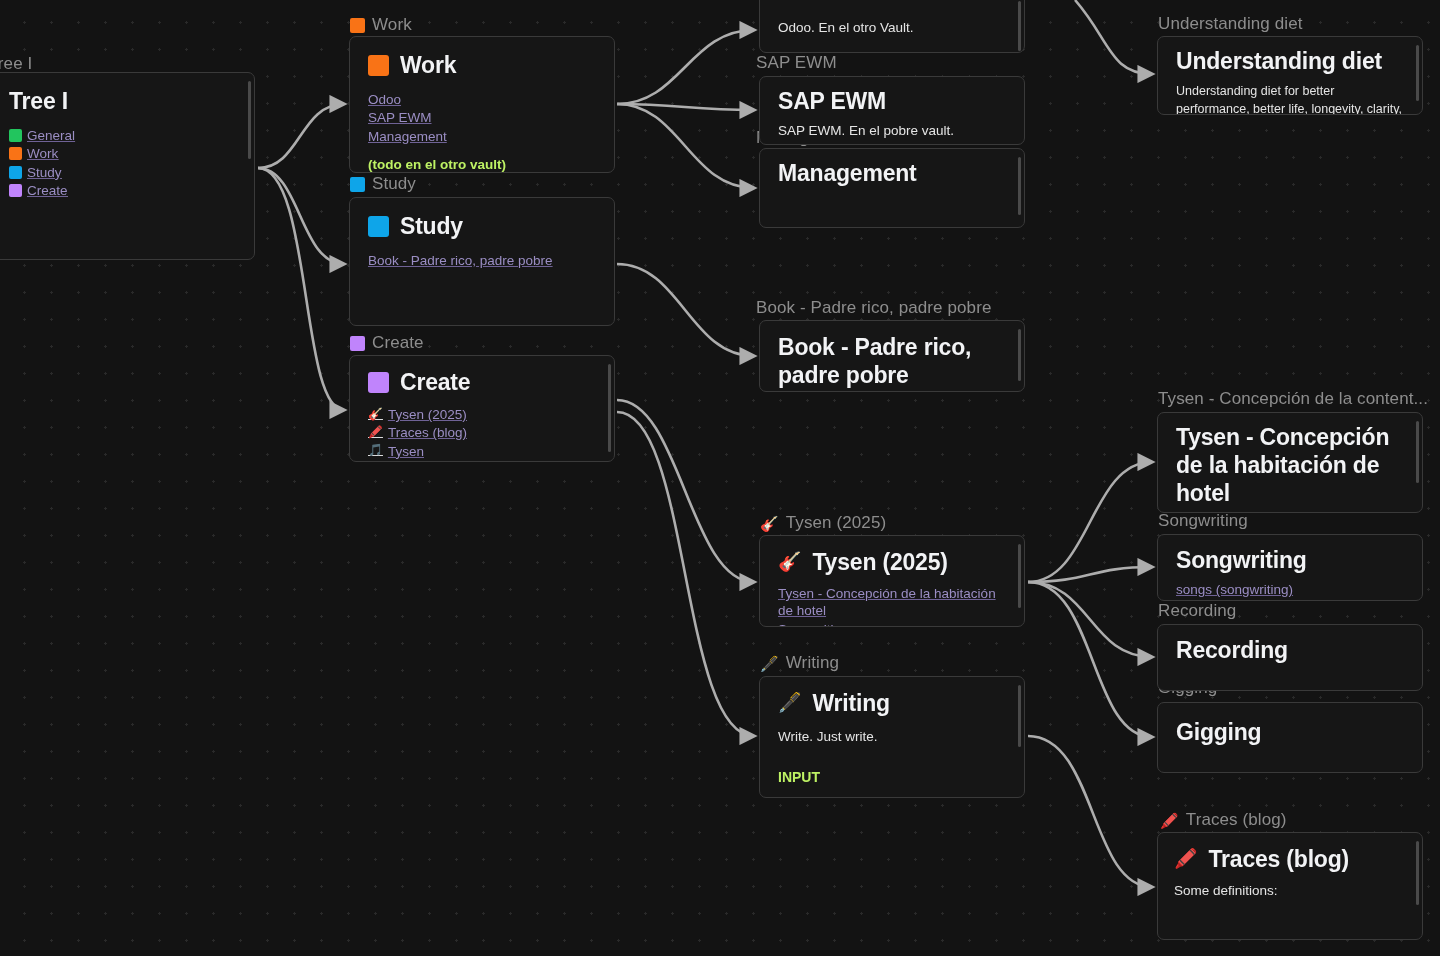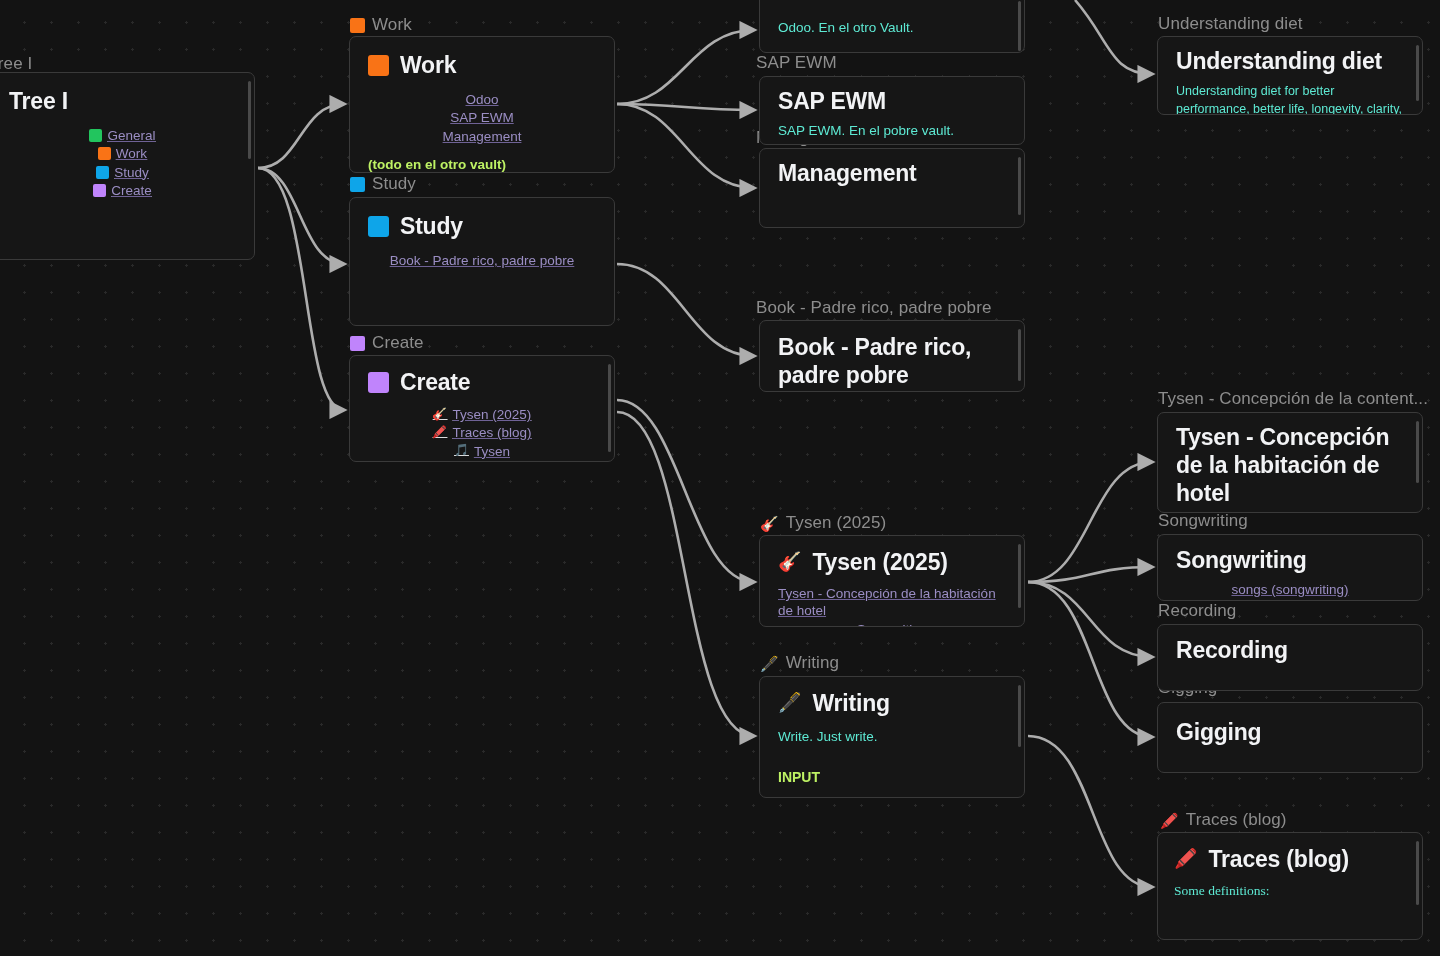--- a/index.html
+++ b/index.html
@@ -55,32 +55,32 @@
     letter-spacing:-.2px;
     display:flex;align-items:center;gap:11px;
   }
   .card h1.tight{margin-bottom:10px;}
   .card h1 .sw{width:21px;height:21px;border-radius:3px;flex:0 0 auto;}
   .card h1 .emo{font-size:19px;}
   .card p{
     margin:0 0 9px 0;
     font-size:13.5px;
     line-height:1.45;
-    color:#5eead4;
+    color:#e5e5e5;
   }
   .card p.strongish{font-weight:bold;color:#bef264;}
   .card a{
     color:#9b8ec4;
     text-decoration:underline;
     text-decoration-color:#6f6296;
     font-size:13.5px;
     line-height:1.28;
     display:inline-block;
   }
-  .linklist{display:flex;flex-direction:column;align-items:center;gap:1px;}
+  .linklist{display:flex;flex-direction:column;align-items:flex-start;gap:1px;}
   .linkrow{display:flex;align-items:center;gap:5px;font-size:13.5px;line-height:1.32;text-decoration:underline;}
   .linkrow .emo{font-size:12px;}
   .card ul{margin:4px 0 0 0;padding-left:20px;}
   .card li{font-size:13.5px;line-height:1.5;color:#d3d4d6;}
   .card li .emo{font-size:12px;}
   
   .scroller{
     position:absolute;right:3px;top:8px;width:3px;border-radius:3px;
     background:#4a4a4a;
   }
@@ -361,18 +361,18 @@
   <div class="node-label" style="left:1160px;top:810px;">
     <span class="emo">🖍️</span>
     <span>Traces (blog)</span>
   </div>
   <div class="card" style="left:1157px;top:832px;width:266px;height:108px;">
     <div class="inner" style="padding-top:12px;padding-left:16px;padding-right:14px;">
       <h1 class="tight" style="margin-bottom:8px;">
         <span class="emo">🖍️</span>
         <span>Traces (blog)</span>
       </h1>
-      <p style="margin-bottom:22px;font-family:Liberation Serif, serif;">Some definitions:</p>
+      <p style="margin-bottom:22px;">Some definitions:</p>
     </div>
     <div class="scroller" style="height:64px;"></div>
   </div>
 
 </div>
 
 </body></html>

